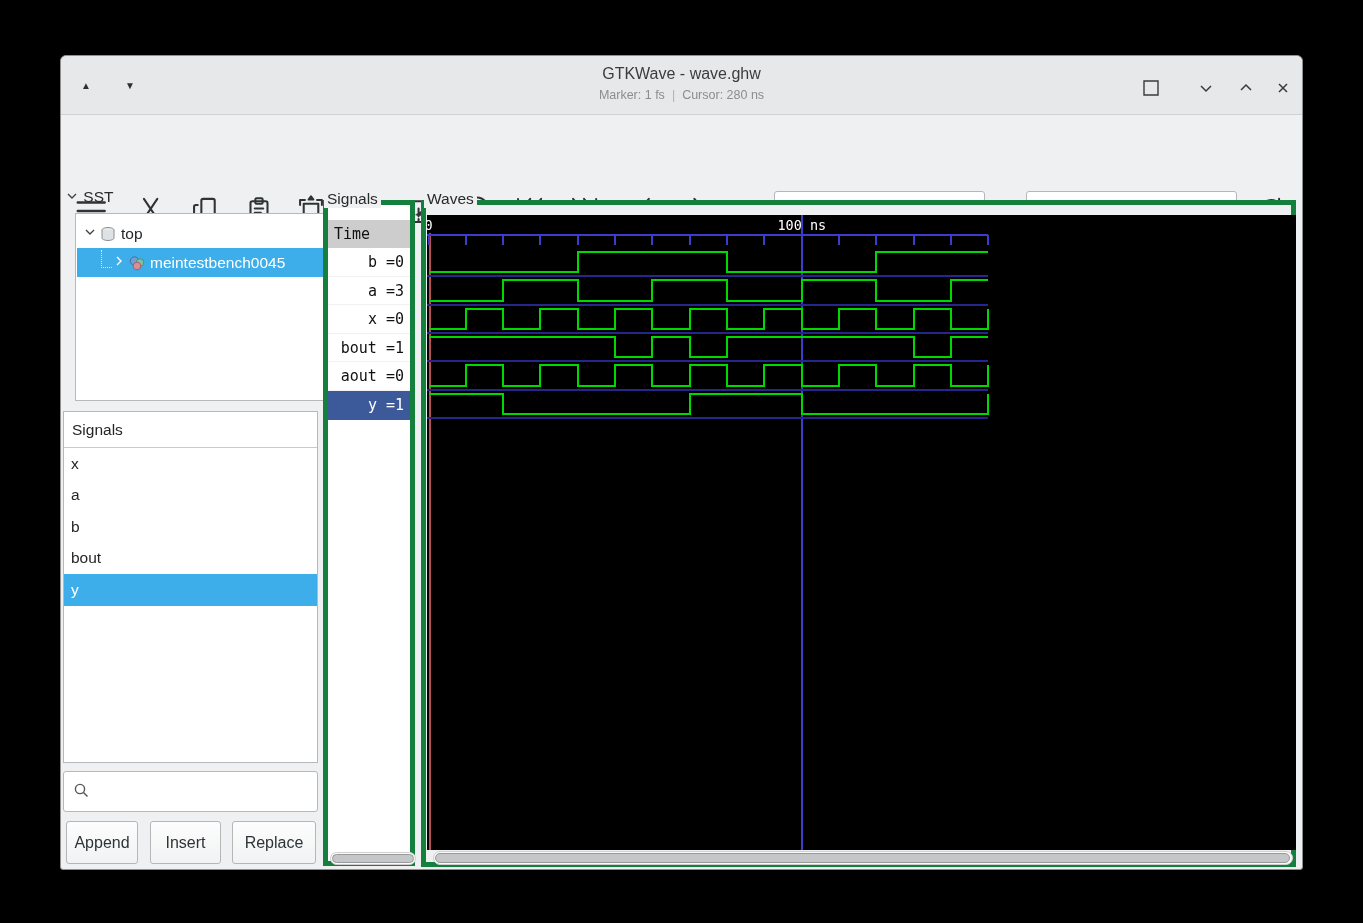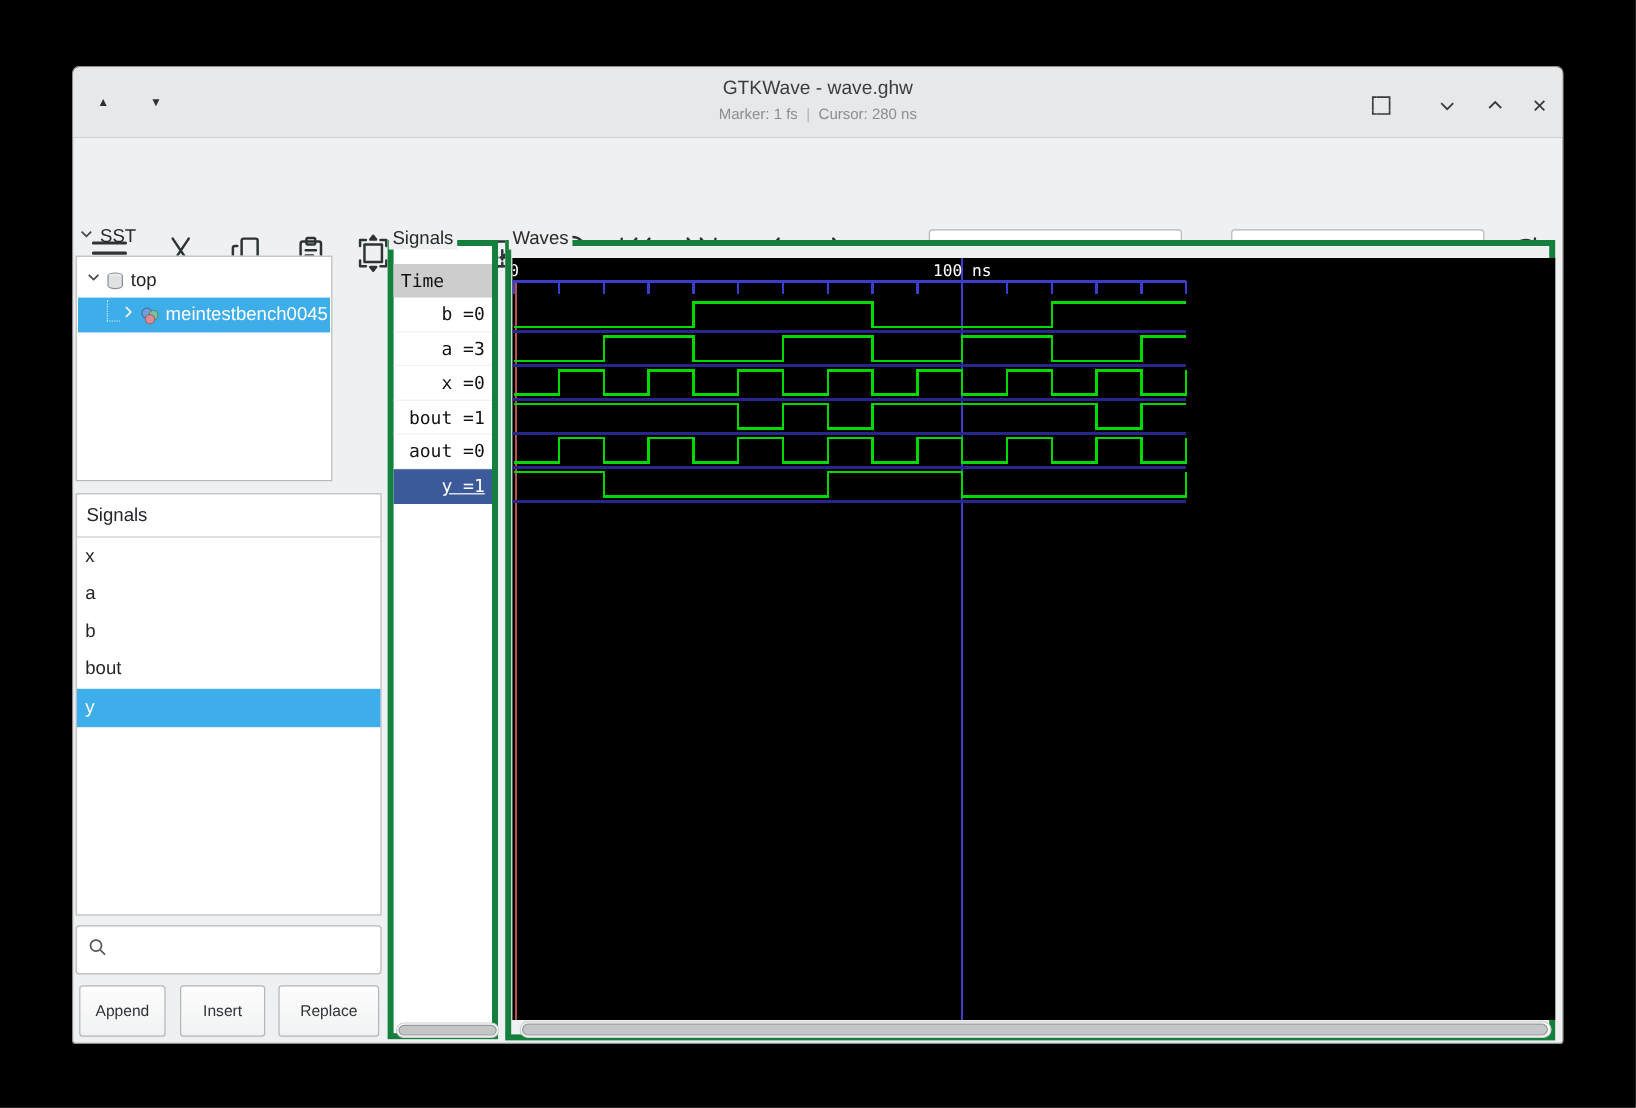--- a/index.html
+++ b/index.html
@@ -23,56 +23,56 @@
   .tbi svg{width:100%;height:100%;}
   .tb-label{position:absolute;top:88px;font-size:15.5px;color:#2e3436;}
   .tb-input{position:absolute;top:75px;height:43px;background:#fff;border:1px solid #b4b6b8;
     border-radius:3px;font-size:15.5px;color:#232629;padding:0 0 0 12px;outline:none;
     font-family:"Liberation Sans",sans-serif;}
   
   .panel-label{position:absolute;font-size:15.5px;color:#2a2a2a;}
   .chev{display:inline-block;vertical-align:middle;}
   #sst-header{left:4px;top:132px;}
   .whitebox{position:absolute;background:#fff;border:1px solid #b6b8ba;}
-  #tree-box{left:2px;top:157px;width:214px;height:188px;}
+  #tree-box{left:14px;top:157px;width:258px;height:188px;}
   .trow{position:absolute;left:1px;right:1px;height:29px;font-size:15.5px;color:#232629;
     display:flex;align-items:center;white-space:nowrap;padding-left:17px;}
   #trow-top{top:5px;padding-left:6px;}
   #trow-mod{top:34px;color:#fff;}
   .trow.selected{background:#3daee9;}
   .tree-dots{width:11px;height:18px;margin-left:7px;border-left:1px dotted #cfeafb;
     border-bottom:1px dotted #cfeafb;margin-bottom:8px;}
   .ticon{width:18px;height:18px;margin:0 4px 0 2px;}
   
   #sig-box{left:2px;top:355px;width:255px;height:352px;}
   #sig-box-header{height:36px;border-bottom:1px solid #c8cacc;font-size:15.5px;color:#232629;
     display:flex;align-items:center;padding-left:8px;}
   .sig-item{height:31.5px;font-size:15.5px;color:#232629;display:flex;align-items:center;
     padding-left:7px;}
   .sig-item.selected{background:#3daee9;color:#fff;}
   #search-box{left:2px;top:715px;width:255px;height:41px;background:#fff;border:1px solid #b6b8ba;
     border-radius:3px;position:absolute;display:flex;align-items:center;padding-left:8px;}
   #search-input{border:none;outline:none;flex:1;height:100%;font-size:15px;background:transparent;}
   .lbtn{position:absolute;top:765px;height:43px;background:linear-gradient(#fdfdfd,#f1f2f3);
-    border:1px solid #b4b6b8;border-radius:3px;font-size:13px;color:#2e3436;
+    border:1px solid #b4b6b8;border-radius:3px;font-size:16px;color:#2e3436;
     display:flex;align-items:center;justify-content:center;font-family:"Liberation Sans",sans-serif;}
   
   .gframe{position:absolute;border:5px solid #15803d;}
   #mid-frame{left:262px;top:144px;width:92px;height:666px;background:#fff;}
   #waves-frame{left:360px;top:144px;width:875px;height:667px;background:#eff0f1;}
   .legend{position:absolute;z-index:5;background:#eff0f1;padding:0 3px;font-size:15.5px;color:#2a2a2a;}
   #mid-legend{left:263px;top:134px;}
   #waves-legend{left:363px;top:134px;}
   
   #time-header{position:absolute;left:0;top:15px;width:100%;height:28px;background:#cdcdcd;
     font-family:"DejaVu Sans Mono",monospace;font-size:15px;color:#111;line-height:28px;padding-left:6px;}
   .mrow{position:absolute;left:0;width:100%;height:28.6px;font-family:"DejaVu Sans Mono",monospace;
     font-size:15px;color:#111;line-height:28.6px;text-align:right;padding-right:6px;
     border-bottom:1px solid #f1f1f1;}
-  .mrow.selected{background:#3c5a9a;color:#fff;border-bottom:none;text-decoration:underline;}
+  .mrow.selected{background:#3c5a9a;color:#fff;border-bottom:none;}
   
   .hscroll{position:absolute;background:#fafafa;border:1px solid #cfcfcf;border-radius:7px;}
   .hthumb{position:absolute;top:1px;bottom:1px;background:#c4c6c8;border:1px solid #989a9c;border-radius:6px;}
   #mid-scroll{left:2px;top:647px;width:86px;height:13px;}
   #waves-scroll{left:7px;top:646px;width:860px;height:14px;}
   
   #wave-canvas{position:absolute;left:1px;top:10px;width:869px;height:635px;background:#000;overflow:hidden;}
 </style>
 </head>
 <body>

